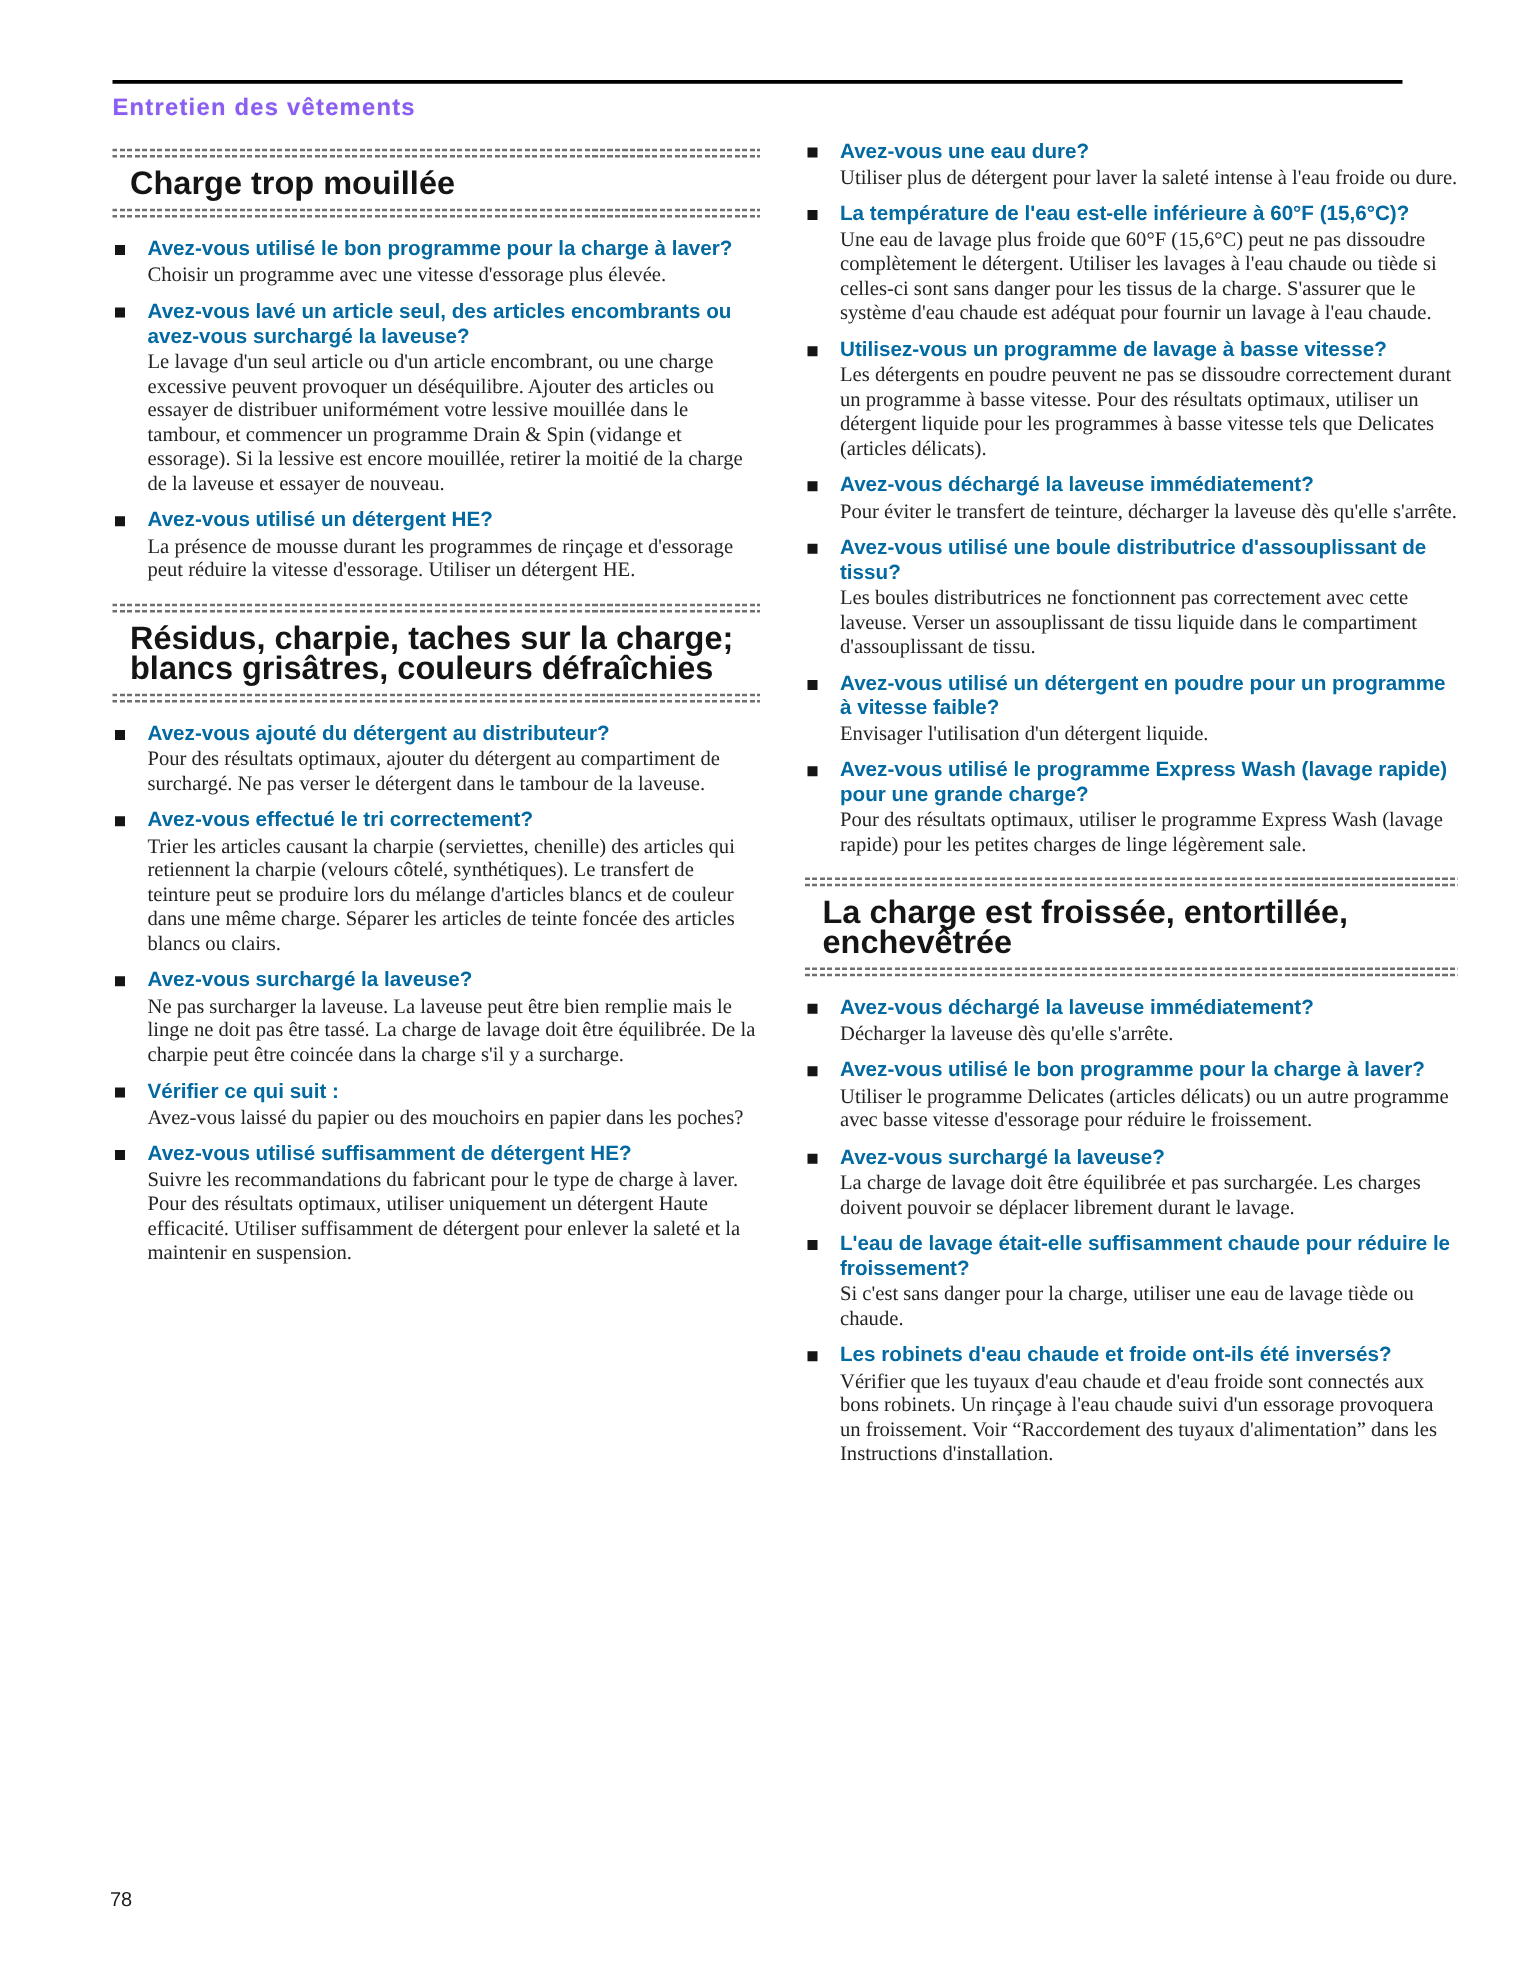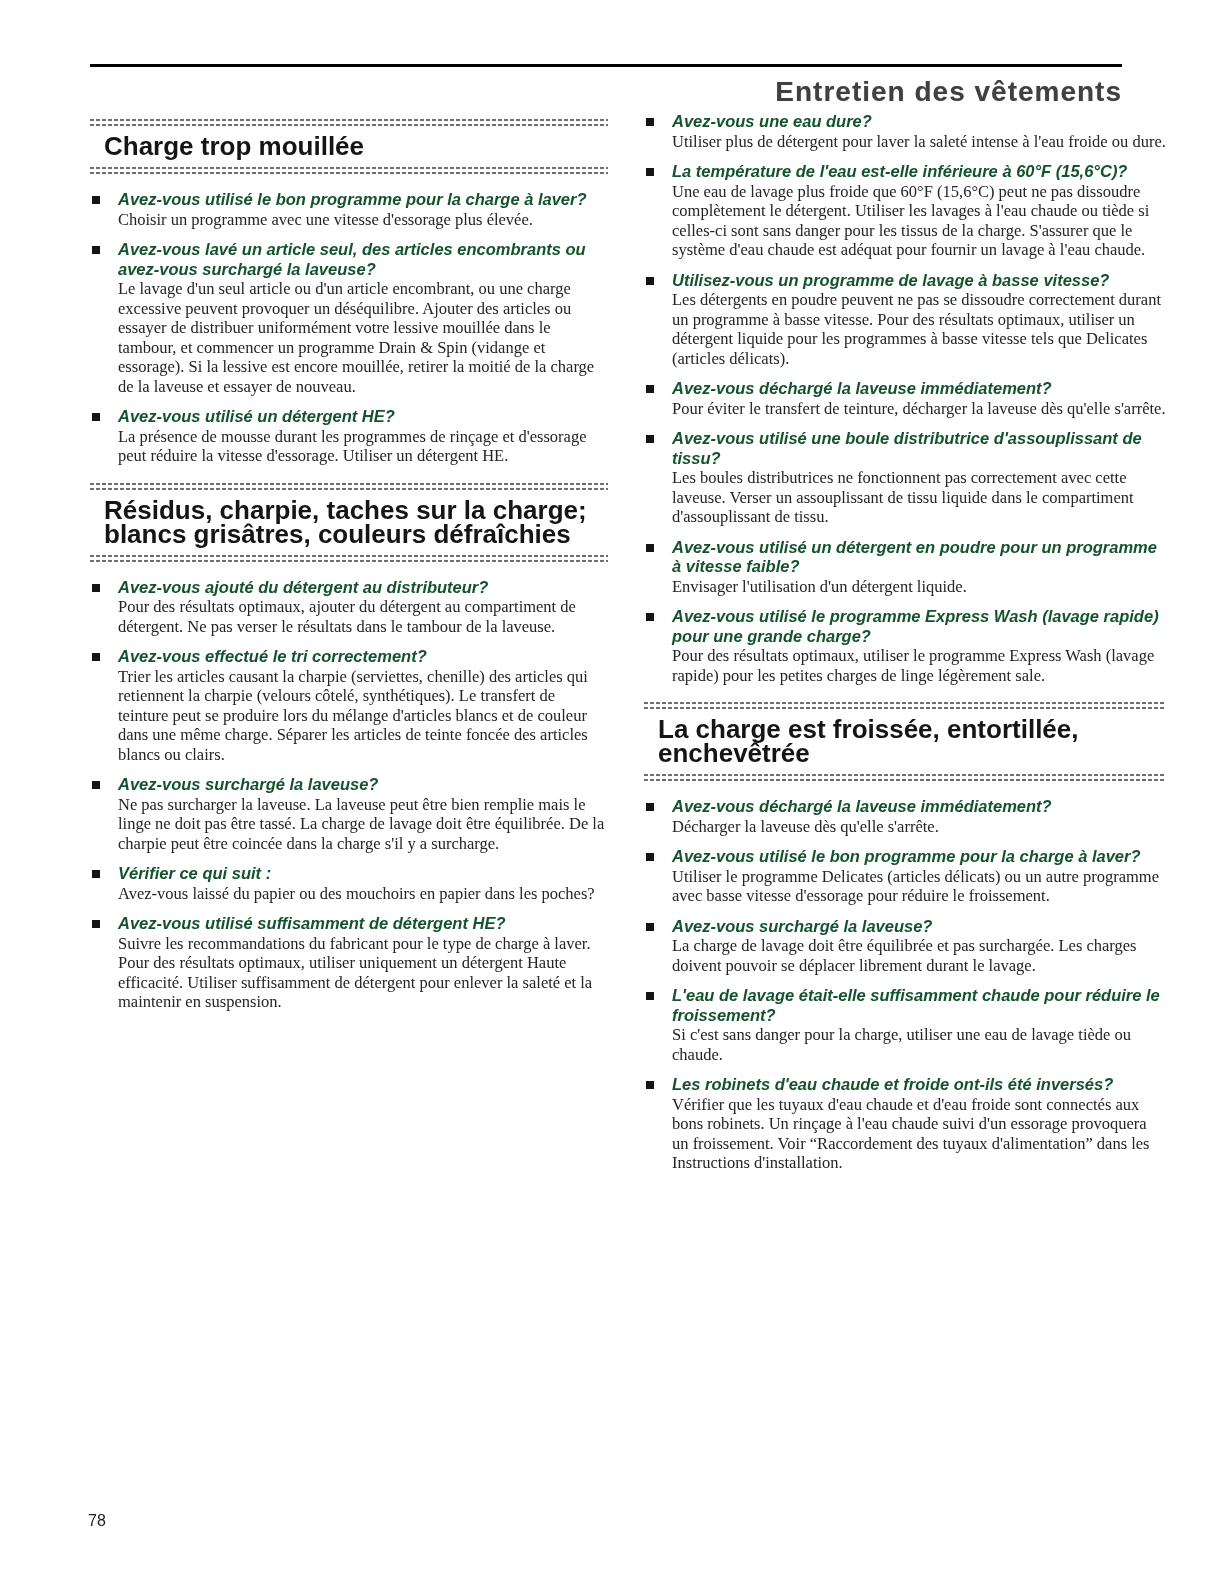--- a/index.html
+++ b/index.html
@@ -9,22 +9,22 @@
     background: #ffffff; color: #1c1c1c;
     font-family: "Liberation Sans", sans-serif;
     overflow: hidden;
   }
   .top-rule {
     position: absolute; left: 90px; top: 64px;
     width: 1032px; height: 3px; background: #000;
   }
   .page-title {
     position: absolute; left: 90px; top: 76px; width: 1032px;
-    text-align: right; font-size: 28px; font-weight: bold;
-    color: #404040; letter-spacing: 1px;
+    text-align: left; font-size: 19px; font-weight: bold;
+    color: #8b5cf6; letter-spacing: 1px;
     text-shadow: 0 0 1px #c8c8c8;
   }
   .columns {
     position: absolute; left: 90px; top: 112px; width: 1076px;
     display: flex; gap: 36px; align-items: flex-start;
   }
   .col { font-size: 16.5px; line-height: 19.5px; }
   .col-left  { width: 518px; }
   .col-right { width: 522px; }
 
@@ -41,21 +41,21 @@
   }
   .sec-title {
     font-size: 26px; font-weight: bold; line-height: 24px;
     padding: 8px 0 8px 14px; color: #151515;
   }
   .item { position: relative; padding-left: 28px; margin-bottom: 11px; }
   .bullet {
     position: absolute; left: 2px; top: 6px;
     width: 8px; height: 8px; background: #151515;
   }
-  .q { font-weight: bold; color: #14532d; font-style: italic; }
+  .q { font-weight: bold; color: #0369a1; }
   .a { color: #242424; font-family: Liberation Serif, serif; }
   .page-number {
     position: absolute; left: 88px; top: 1512px;
     font-size: 16px; color: #1c1c1c;
   }
 </style>
 </head>
 <body>
 
 <div class="top-rule"></div>
@@ -84,21 +84,21 @@
         <div class="a">La présence de mousse durant les programmes de rinçage et d'essorage peut réduire la vitesse d'essorage. Utiliser un détergent HE.</div>
       </div>
       <div class="sec-block">
         <div class="dashline"></div>
         <div class="sec-title">Résidus, charpie, taches sur la charge; blancs grisâtres, couleurs défraîchies</div>
         <div class="dashline"></div>
       </div>
       <div class="item">
         <span class="bullet"></span>
         <div class="q">Avez-vous ajouté du détergent au distributeur?</div>
-        <div class="a">Pour des résultats optimaux, ajouter du détergent au compartiment de détergent. Ne pas verser le résultats dans le tambour de la laveuse.</div>
+        <div class="a">Pour des résultats optimaux, ajouter du détergent au compartiment de surchargé. Ne pas verser le détergent dans le tambour de la laveuse.</div>
       </div>
       <div class="item">
         <span class="bullet"></span>
         <div class="q">Avez-vous effectué le tri correctement?</div>
         <div class="a">Trier les articles causant la charpie (serviettes, chenille) des articles qui retiennent la charpie (velours côtelé, synthétiques). Le transfert de teinture peut se produire lors du mélange d'articles blancs et de couleur dans une même charge. Séparer les articles de teinte foncée des articles blancs ou clairs.</div>
       </div>
       <div class="item">
         <span class="bullet"></span>
         <div class="q">Avez-vous surchargé la laveuse?</div>
         <div class="a">Ne pas surcharger la laveuse. La laveuse peut être bien remplie mais le linge ne doit pas être tassé. La charge de lavage doit être équilibrée. De la charpie peut être coincée dans la charge s'il y a surcharge.</div>

